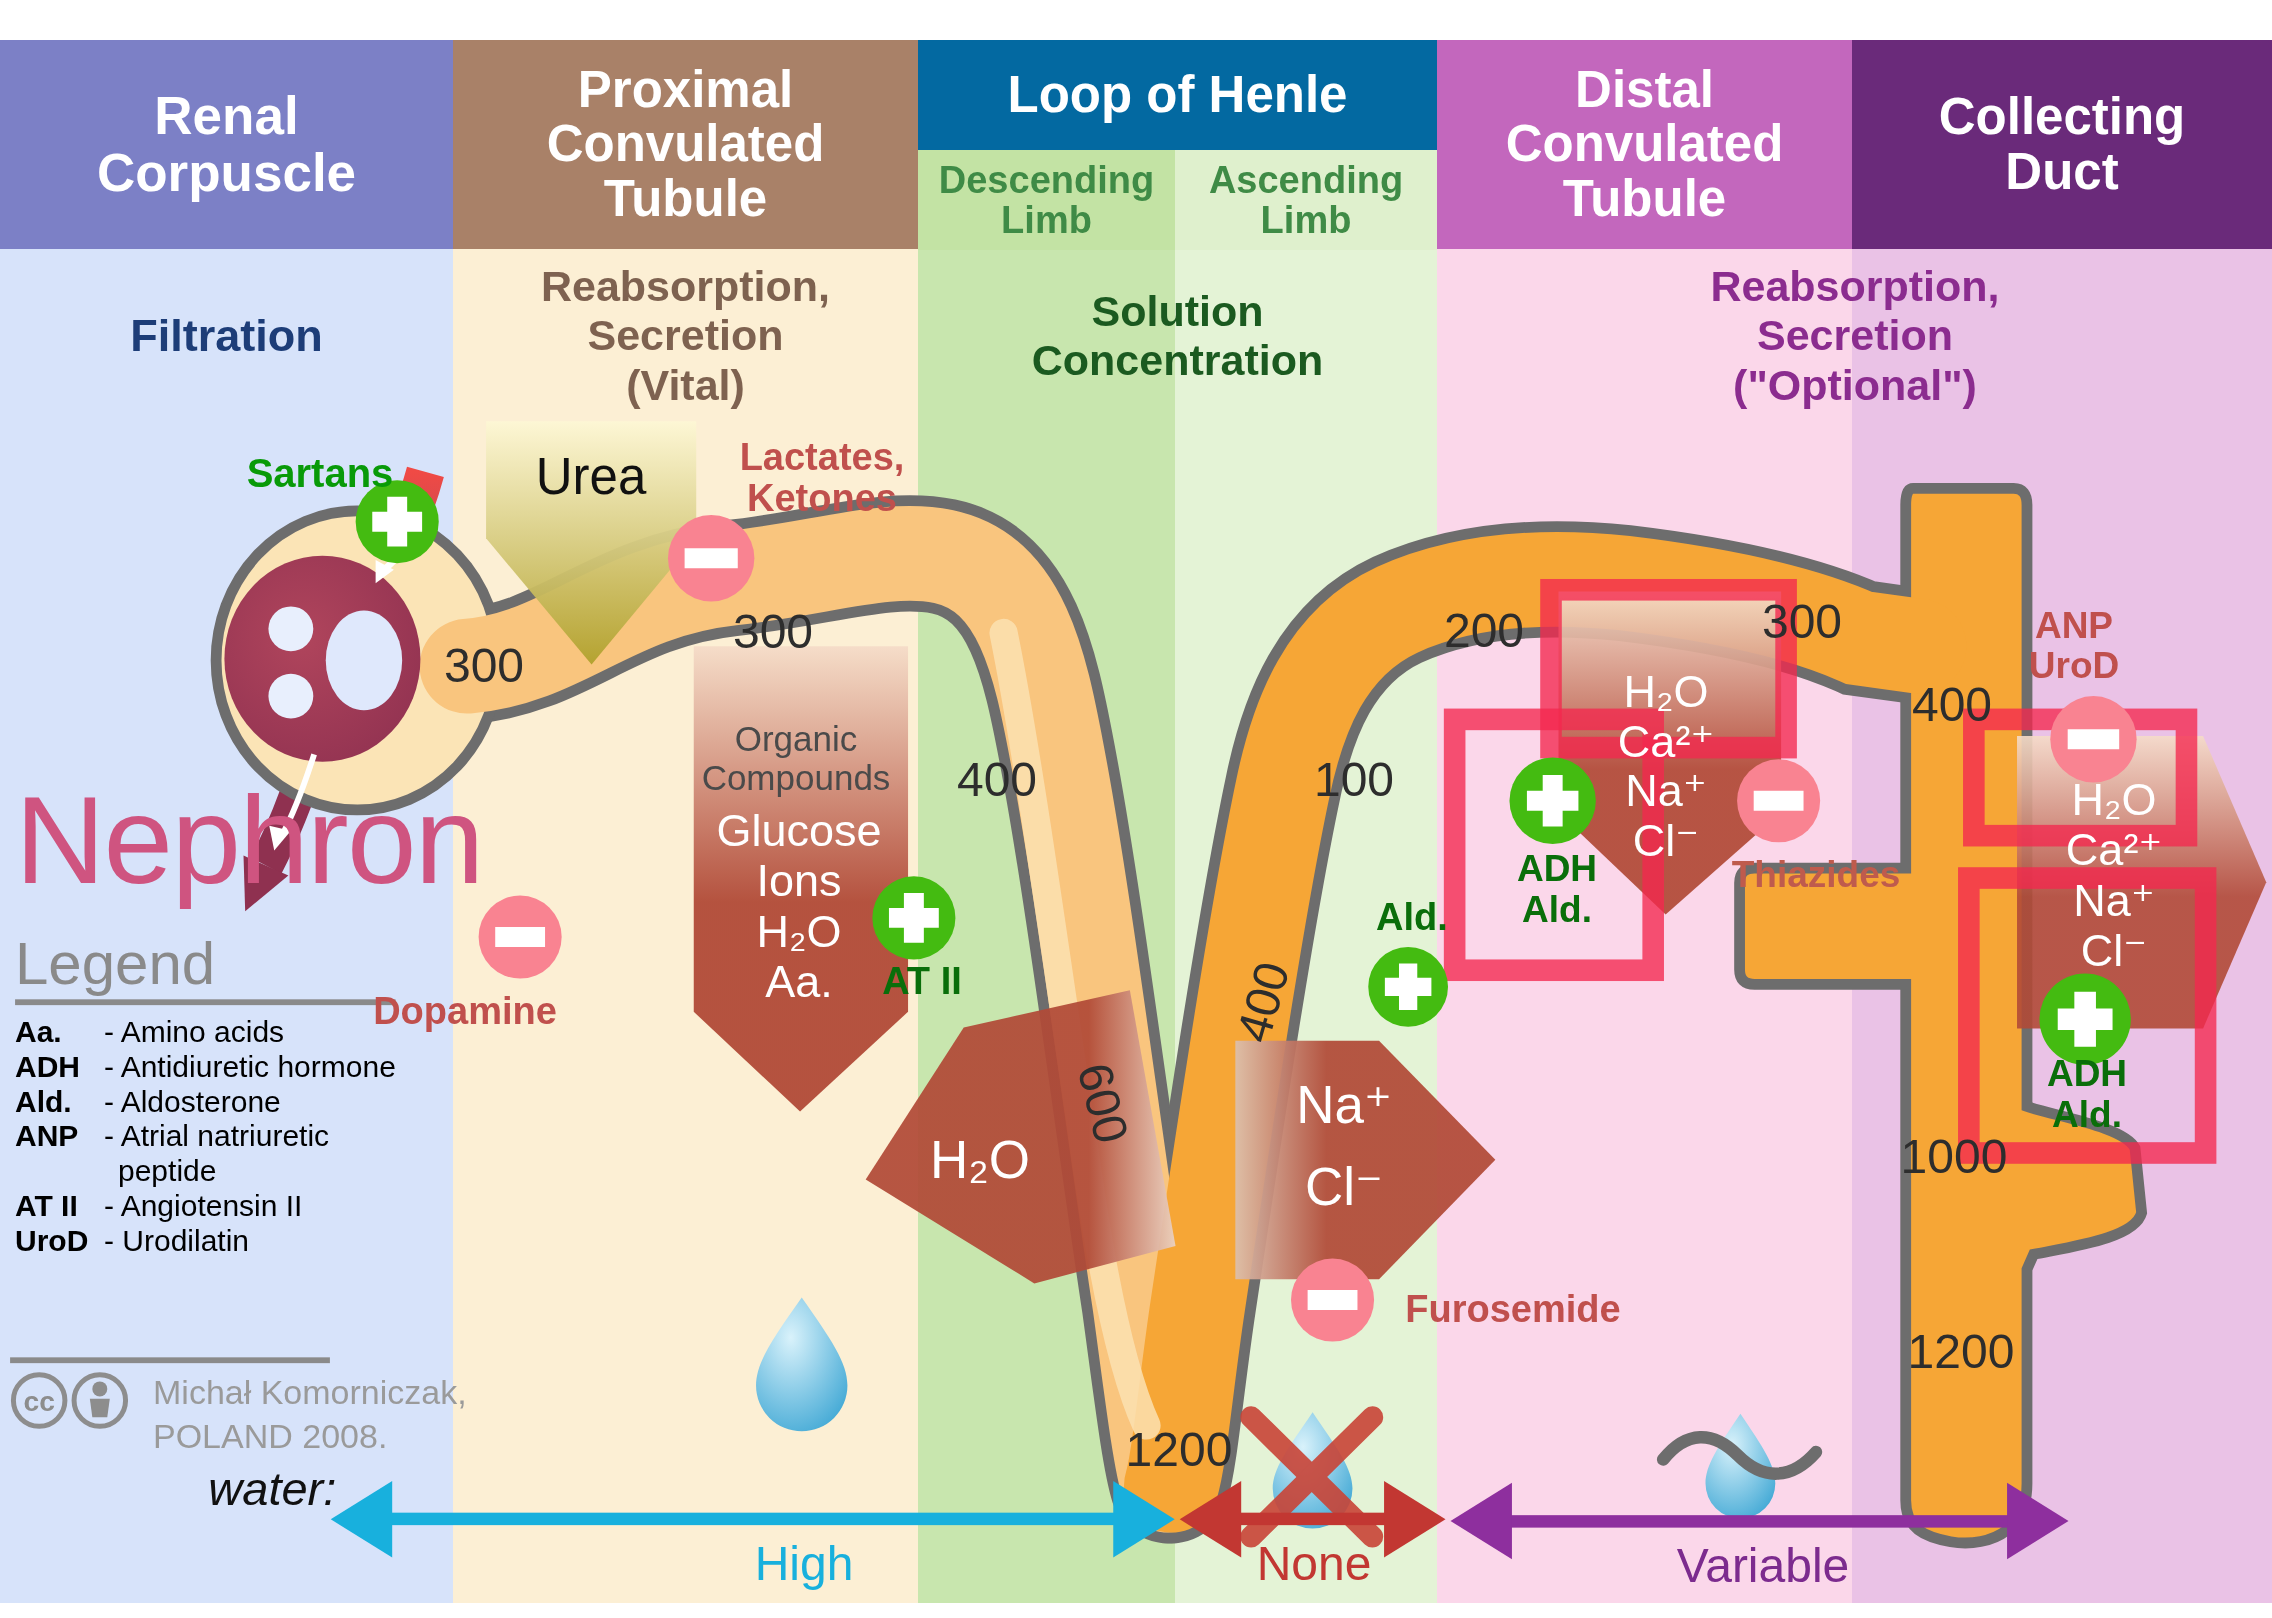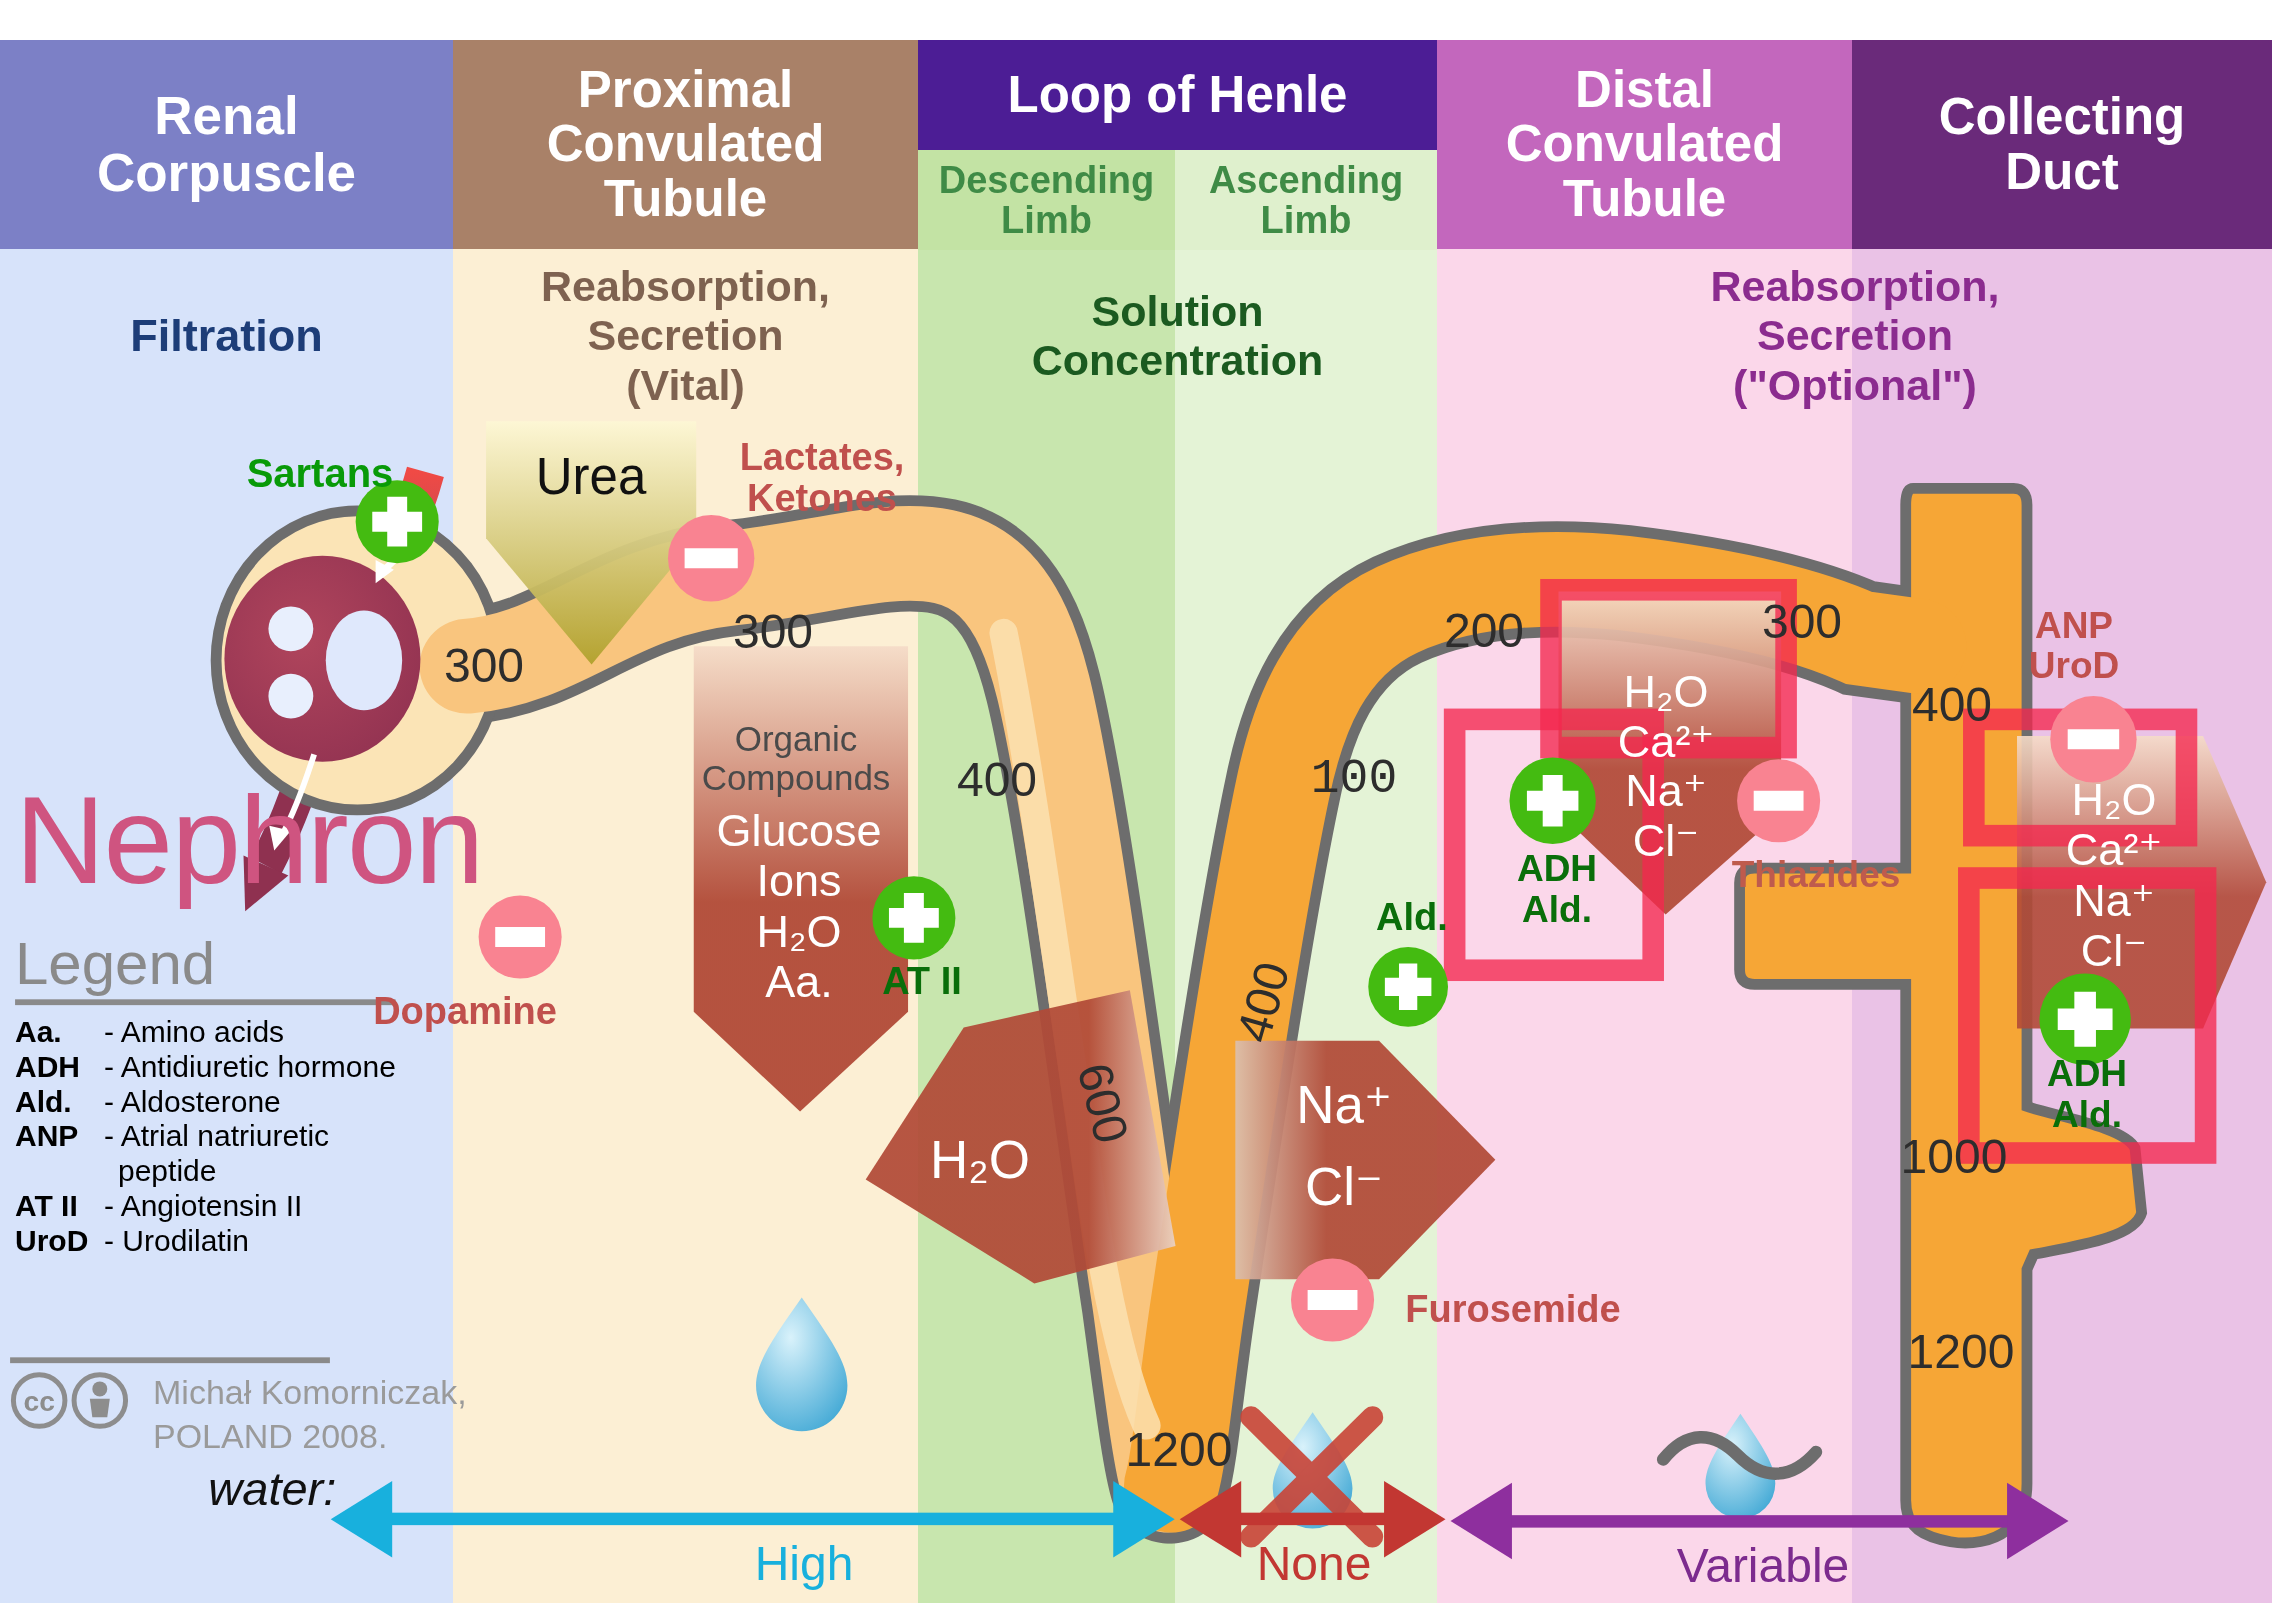--- a/index.html
+++ b/index.html
@@ -38,21 +38,21 @@
 
   <div class="hdr" style="left:0;top:40px;width:453px;height:209px;background:#7c80c6;font-size:53px;">
     <div>Renal</div>
     <div>Corpuscle</div>
   </div>
   <div class="hdr" style="left:453px;top:40px;width:465px;height:209px;background:#a98168;font-size:51px;">
     <div>Proximal</div>
     <div>Convulated</div>
     <div>Tubule</div>
   </div>
-  <div class="hdr" style="left:918px;top:40px;width:519px;height:110px;background:#4c1d95;font-size:51px;">
+  <div class="hdr" style="left:918px;top:40px;width:519px;height:110px;background:#0369a1;font-size:51px;">
     <div>Loop of Henle</div>
   </div>
   <div class="hdr" style="left:918px;top:150px;width:257px;height:100px;background:#c3e3a4;font-size:38px;color:#3f8b46;">
     <div>Descending</div>
     <div>Limb</div>
   </div>
   <div class="hdr" style="left:1175px;top:150px;width:262px;height:100px;background:#dff0cd;font-size:38px;color:#3f8b46;">
     <div>Ascending</div>
     <div>Limb</div>
   </div>
@@ -246,21 +246,21 @@
   </div>
   <div class="lbl white-stack" style="left:799px;top:907px;line-height:1.12;">
     <div>Glucose</div>
     <div>Ions</div>
     <div>H₂O</div>
     <div>Aa.</div>
   </div>
   <div class="lbl drug" style="left:465px;top:1012px;">Dopamine</div>
   <div class="lbl horm" style="left:922px;top:982px;">AT II</div>
   <div class="lbl num" style="left:997px;top:779px;">400</div>
-  <div class="lbl num" style="left:1354px;top:779px;font-family:Liberation Mono, monospace;">100</div>
+  <div class="lbl num" style="left:1354px;top:779px;">100</div>
   <div class="lbl num" style="left:1103px;top:1103px;transform:translate(-50%,-50%) rotate(76deg);">600</div>
   <div class="lbl num" style="left:1263px;top:1002px;transform:translate(-50%,-50%) rotate(-74deg);">400</div>
   <div class="lbl" style="left:980px;top:1159px;font-size:53px;color:#fff;">H₂O</div>
   <div class="lbl" style="left:1344px;top:1146px;font-size:53px;color:#fff;line-height:1.55;">
     <div>Na⁺</div>
     <div>Cl⁻</div>
   </div>
   <div class="lbl num" style="left:1179px;top:1449px;">1200</div>
   <div class="lbl drug" style="left:1513px;top:1310px;">Furosemide</div>
   <div class="lbl horm" style="left:1412px;top:918px;">Ald.</div>

